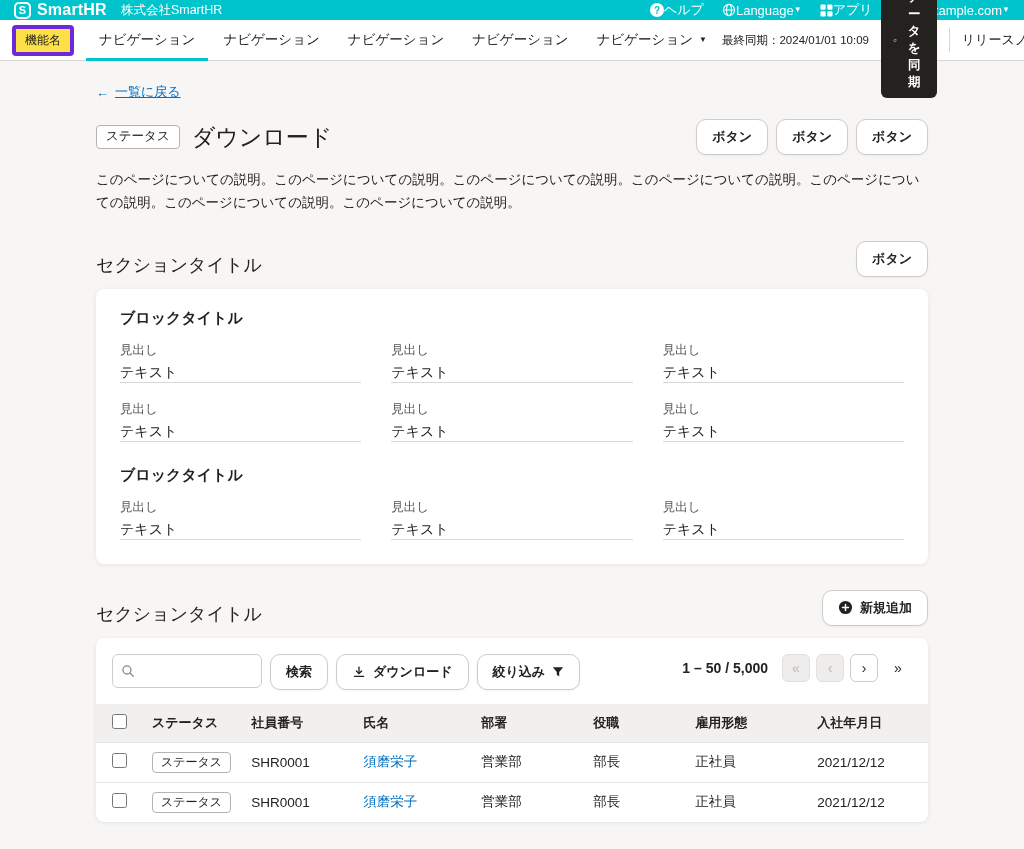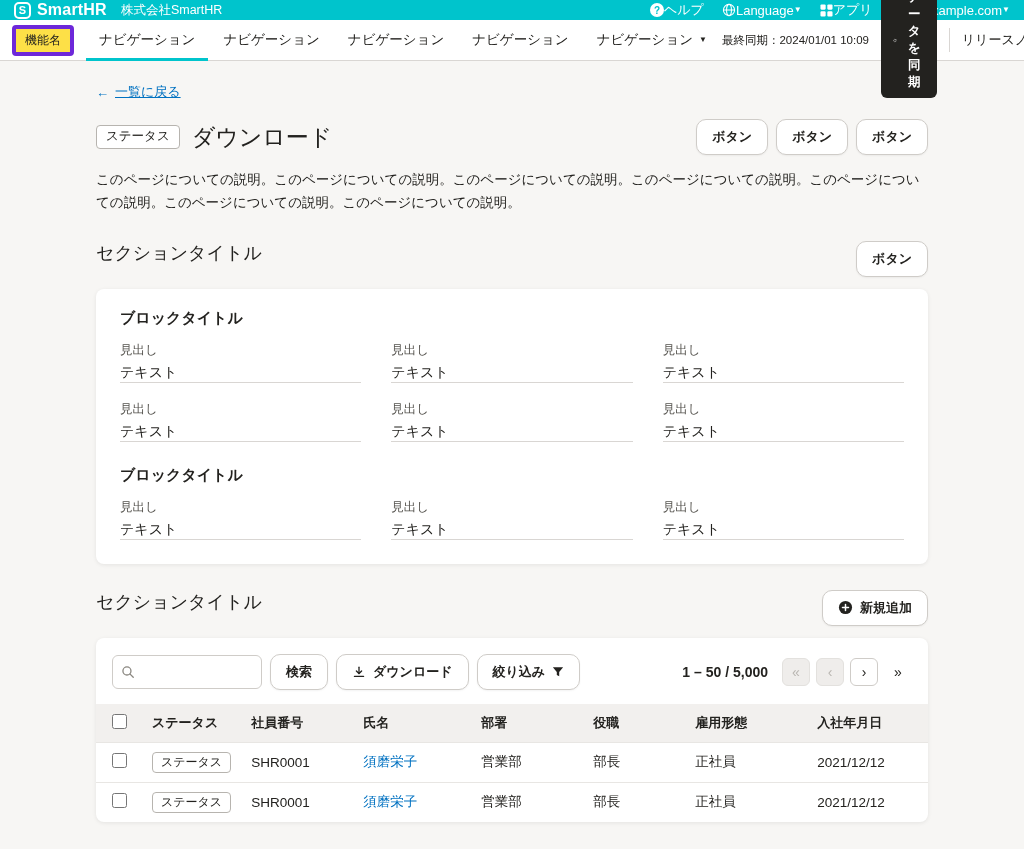--- a/index.html
+++ b/index.html
@@ -39,34 +39,34 @@
   .back-link{display:inline-flex;align-items:center;gap:6px;color:var(--link,#0071c1);font-size:13px;cursor:pointer}
   .back-link .back-label{text-decoration:underline}
   .back-arrow::before{content:"←"}
   .title-row{display:flex;align-items:center;gap:12px;margin-top:18px}
   .badge{display:inline-block;border:1px solid #b7b4af;border-radius:4px;background:#fff;padding:3px 9px;font-size:12.5px;line-height:1.25;white-space:nowrap}
   .badge.sm{font-size:12px;padding:2px 8px}
   .page-title{font-size:23px;font-weight:normal}
   .title-actions{margin-left:auto;display:flex;gap:8px}
   .btn{display:inline-flex;align-items:center;gap:7px;background:#fff;border:1px solid #cfccc8;border-radius:10px;padding:8px 15px;font-size:13px;font-weight:bold;color:#23221f;cursor:pointer;box-shadow:0 1px 2px rgba(0,0,0,.05);white-space:nowrap}
   .description{margin-top:14px;font-size:13.5px;line-height:1.7}
-  .section-head{display:flex;align-items:flex-start;margin-top:26px;margin-bottom:12px}
+  .section-head{display:flex;align-items:flex-end;margin-top:26px;margin-bottom:12px}
   .section-title{font-size:18px;font-weight:normal}
   .section-actions{margin-left:auto}
 
   .card{background:#fff;border-radius:8px;box-shadow:0 1px 4px rgba(0,0,0,.08);padding:20px 24px 24px}
   .block-title{font-size:15px;font-weight:bold;margin-bottom:14px}
   .block + .block{margin-top:24px}
   .def-grid{display:grid;grid-template-columns:repeat(3,1fr);column-gap:30px;row-gap:18px}
   .def-label{font-size:12.5px;color:#55534e;margin-bottom:5px}
   .def-value{font-size:14px;border-bottom:1px solid #d9d6d3}
 
   
   .table-card{padding:16px 16px 0;overflow:hidden}
-  .toolbar{display:flex;align-items:center;gap:8px;margin-bottom:14px}
+  .toolbar{display:flex;align-items:flex-start;gap:8px;margin-bottom:14px}
   .searchbox{position:relative}
   .search-input{width:150px;height:34px;border:1px solid #cfccc8;border-radius:6px;padding:0 8px 0 30px;font-size:13px;background:#fff}
   .searchbox svg{position:absolute;left:9px;top:10px}
   .toolbar-right{margin-left:auto;display:flex;align-items:center;gap:6px}
   .range{font-size:14px;font-weight:bold;margin-right:8px;white-space:nowrap}
   .pg{width:28px;height:28px;border-radius:6px;display:inline-flex;align-items:center;justify-content:center;font-size:14px;background:#fff;border:1px solid #cfccc8;color:#23221f;cursor:pointer}
   .pg.disabled{background:#efedeb;border-color:#e3e1de;color:#b9b6b1;cursor:default}
   .pg.plain{border:none;background:transparent}
   .pg-first::before{content:"«"}
   .pg-prev::before{content:"‹"}

